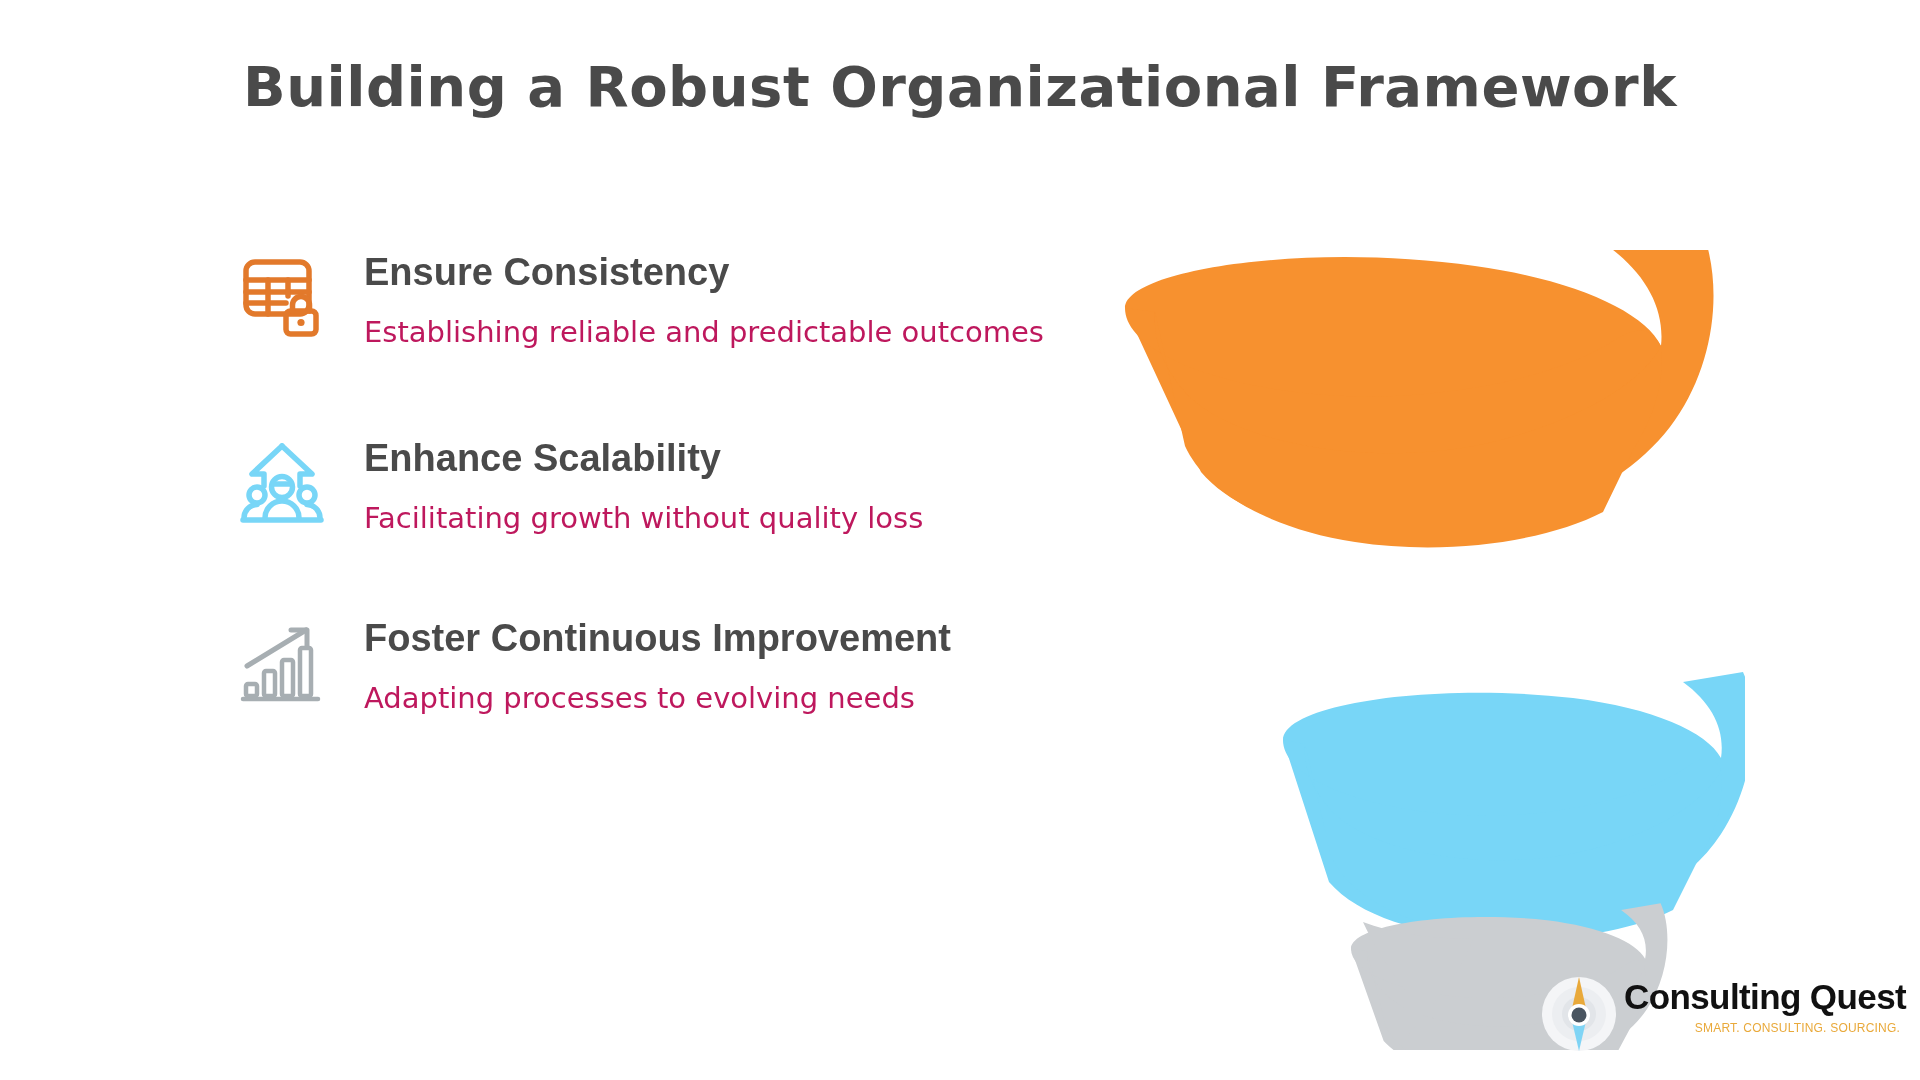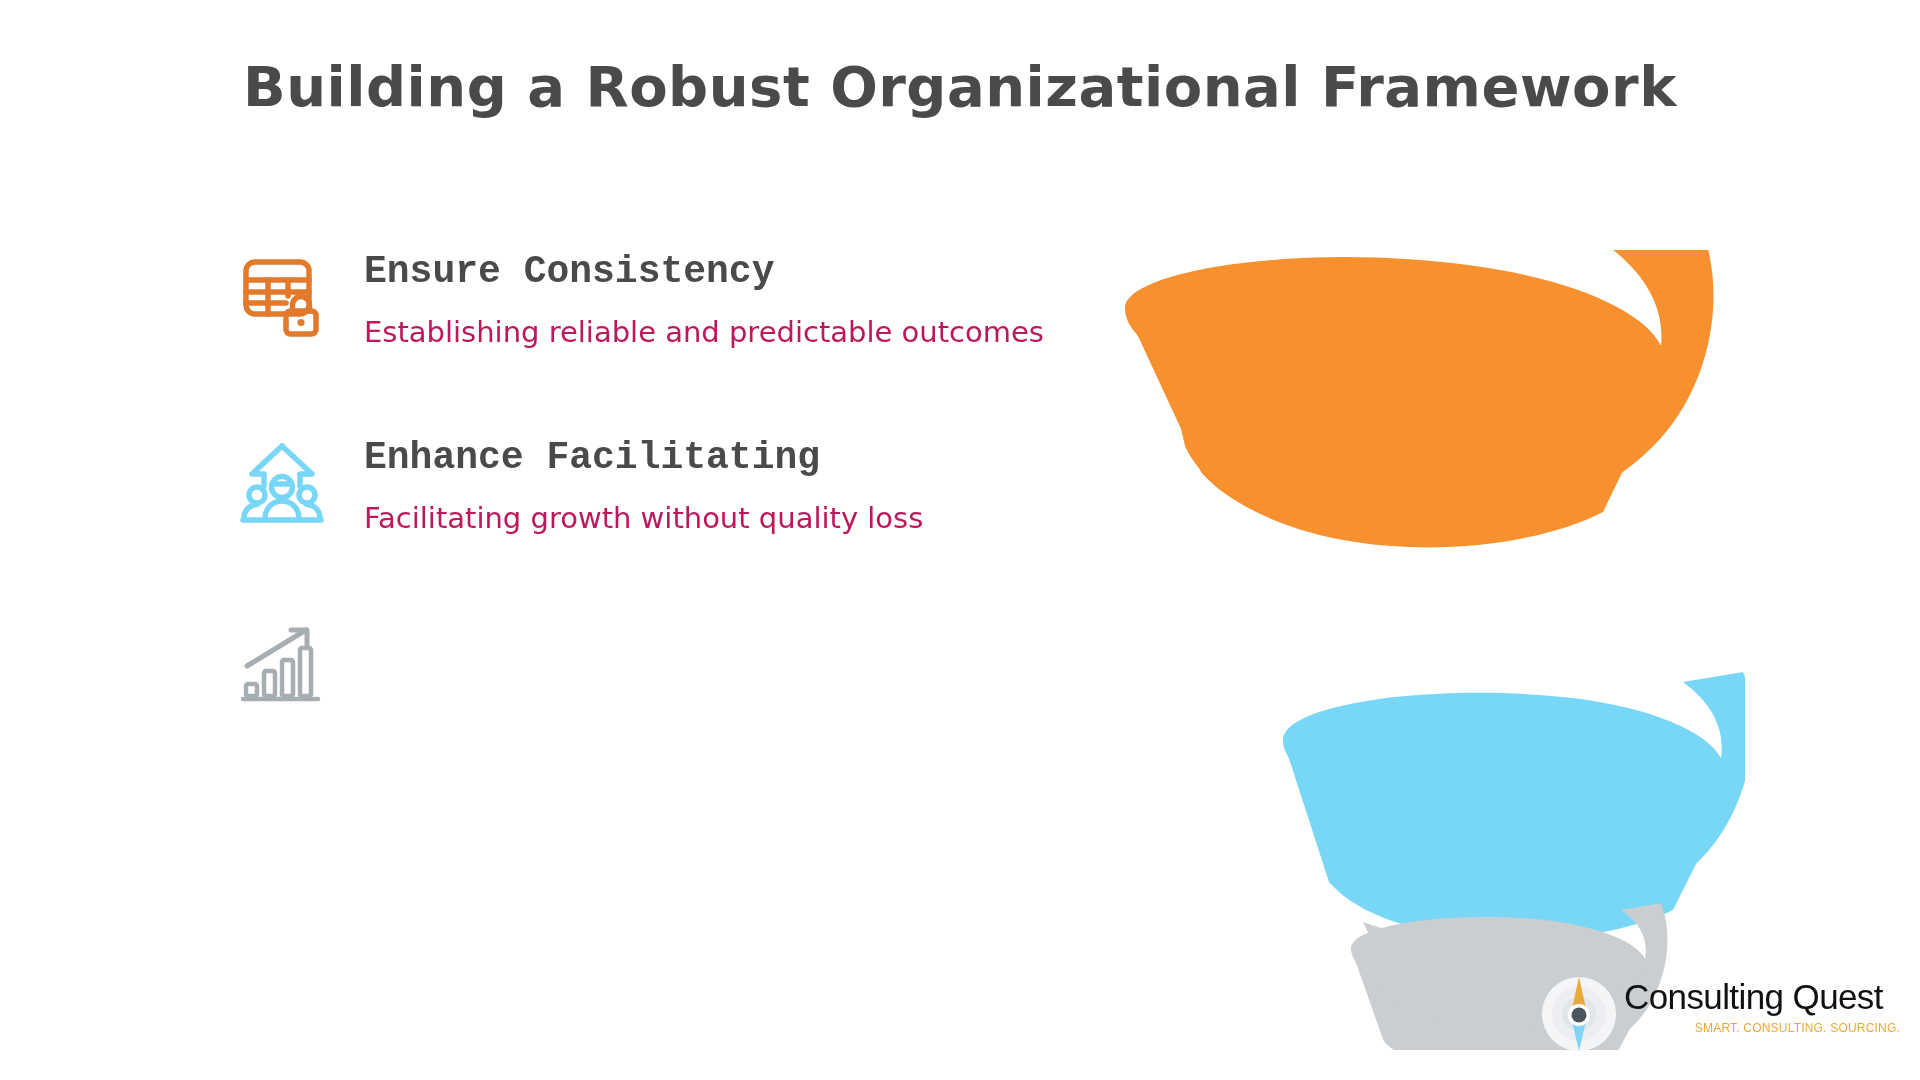--- a/index.html
+++ b/index.html
@@ -58,21 +58,21 @@
     top: 6px;
     width: 88px;
     height: 88px;
   }
   .feature-icon svg { display: block; width: 88px; height: 88px; }
 
   .feature-body {
     margin-left: 126px;
   }
   .feature-heading {
-    font-family: Liberation Mono, monospace;
+    font-family: Liberation Sans, sans-serif;
     font-weight: bold;
     font-size: 38px;
     line-height: 1.28;
     color: #4a4a4a;
     margin: 0 0 16px 0;
   }
   .feature-desc {
     font-family: "DejaVu Sans", sans-serif;
     font-weight: normal;
     font-size: 29px;
@@ -114,21 +114,21 @@
   }
   #logo-mark svg { display:block; width:78px; height:78px; }
   #logo-text {
     position: absolute;
     left: 84px;
     top: 4px;
     width: 276px;
   }
   #logo-wordmark {
     font-family: "Liberation Sans", sans-serif;
-    font-weight: normal;
+    font-weight: bold;
     font-size: 35px;
     letter-spacing: -0.6px;
     color: #111111;
     line-height: 1.05;
     white-space: nowrap;
   }
   #logo-tagline {
     font-family: "Liberation Sans", sans-serif;
     font-weight: normal;
     font-size: 12px;
@@ -185,41 +185,45 @@
             <path d="M27 78a17 17 0 0 1 34 0"></path>
             <circle cx="19" cy="55" r="8"></circle>
             <path d="M6 78a13.5 13.5 0 0 1 13-13.5"></path>
             <circle cx="69" cy="55" r="8"></circle>
             <path d="M82 78a13.5 13.5 0 0 0-13-13.5"></path>
             <path d="M5 80h78"></path>
           </g>
         </svg>
       </span>
       <div class="feature-body">
-        <div class="feature-heading">Enhance Facilitating</div>
+        <div class="feature-heading">Enhance Scalability</div>
         <div class="feature-desc">Facilitating growth without quality loss</div>
       </div>
     </div>
 
     <div class="feature f2" id="feature-2">
       <span class="feature-icon">
         <svg viewBox="0 0 88 88" xmlns="http://www.w3.org/2000/svg">
           <g fill="none" stroke="#A7AEB2" stroke-width="5" stroke-linecap="round" stroke-linejoin="round">
             <path d="M9 46 L68 10"></path>
             <path d="M53 10 H69 V26"></path>
           </g>
           <g fill="none" stroke="#A7AEB2" stroke-width="4.5" stroke-linecap="round" stroke-linejoin="round">
             <rect x="8" y="64" width="11" height="12" rx="2"></rect>
             <rect x="26" y="51" width="11" height="25" rx="2"></rect>
             <rect x="44" y="40" width="11" height="36" rx="2"></rect>
             <rect x="62" y="28" width="11" height="48" rx="2"></rect>
             <path d="M5 79h75"></path>
           </g>
         </svg>
       </span>
+      <div class="feature-body">
+        <div class="feature-heading">Foster Continuous Improvement</div>
+        <div class="feature-desc">Adapting processes to evolving needs</div>
+      </div>
     </div>
 
   </div>
 
   <div id="funnel">
     <svg viewBox="0 0 640 800" xmlns="http://www.w3.org/2000/svg">
 
       <g>
         <path d="M20 58
                  C20 20, 200 -8, 370 16

